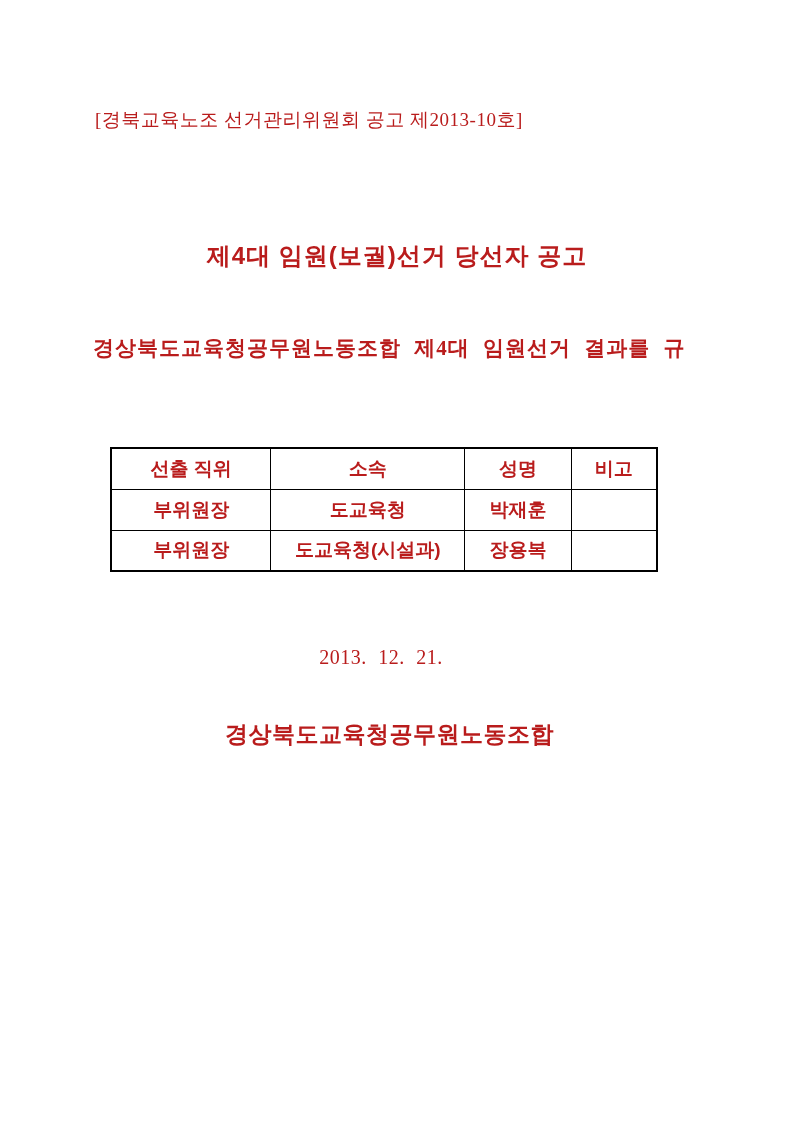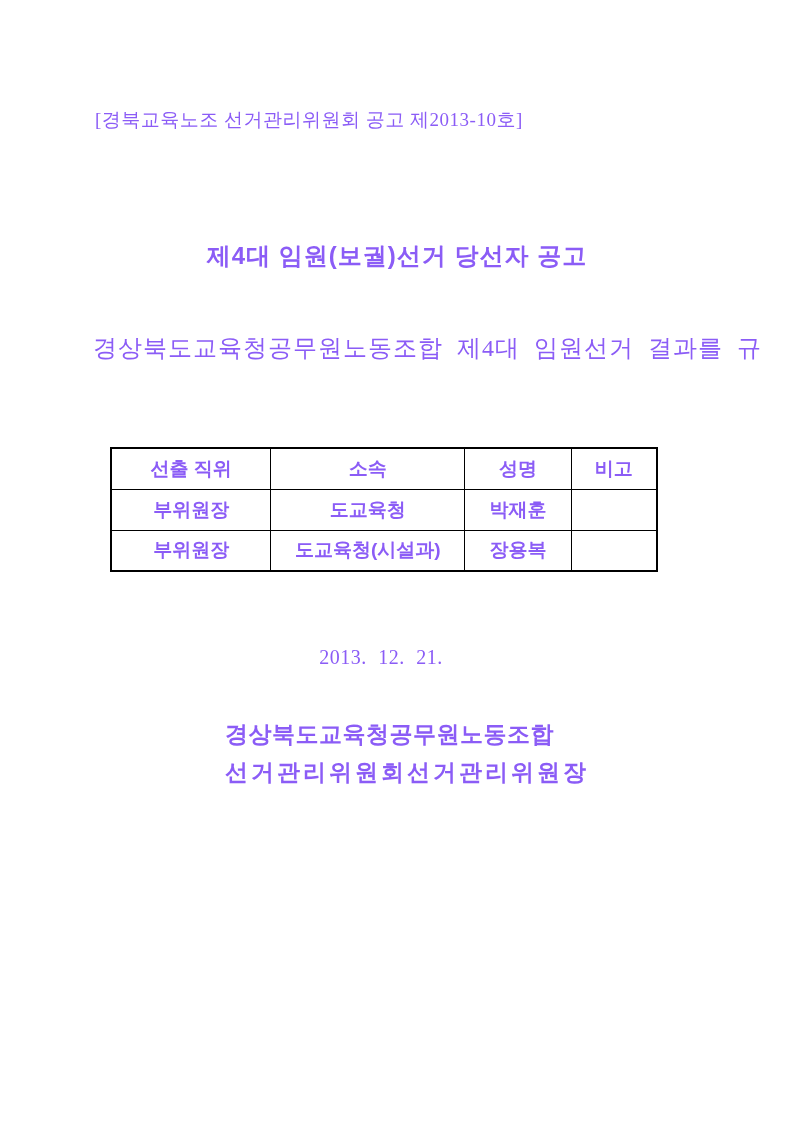--- a/index.html
+++ b/index.html
@@ -2,21 +2,21 @@
 <html><head>
 <meta charset="utf-8">
 <style>
   * { margin: 0; padding: 0; box-sizing: border-box; }
   html, body { background: #ffffff; }
   .page {
     position: relative;
     width: 794px;
     height: 1123px;
     background: #ffffff;
-    color: #8b5cf6;
+    color: #b91c1c;
     font-family: "Liberation Serif", "DejaVu Serif", serif;
     overflow: hidden;
   }
   .notice-number {
     position: absolute;
     left: 95px;
     top: 107px;
     font-size: 19px;
     letter-spacing: 0.5px;
     white-space: nowrap;
@@ -31,23 +31,24 @@
     font-weight: bold;
     font-size: 24px;
     letter-spacing: 1px;
     white-space: nowrap;
   }
   .body-paragraph {
     position: absolute;
     left: 93px;
     top: 329px;
     width: 585px;
-    font-size: 24px;
+    font-size: 21px;
     line-height: 38px;
     letter-spacing: 1px;
+    font-weight: bold;
   }
   .body-line { white-space: nowrap; word-spacing: 7px; }
   .results-table {
     position: absolute;
     left: 110px;
     top: 447px;
     width: 548px;
     border-collapse: collapse;
     table-layout: fixed;
     border: 2px solid #000000;
@@ -123,16 +124,15 @@
         <td>장용복</td>
         <td></td>
       </tr>
     </tbody>
   </table>
 
   <div class="doc-date">2013. 12. 21.</div>
 
   <div class="signature-block">
     <div class="signature-line1">경상북도교육청공무원노동조합</div>
-    <div class="signature-line2">선거관리위원회선거관리위원장</div>
   </div>
 
 </div>
 
 </body></html>

